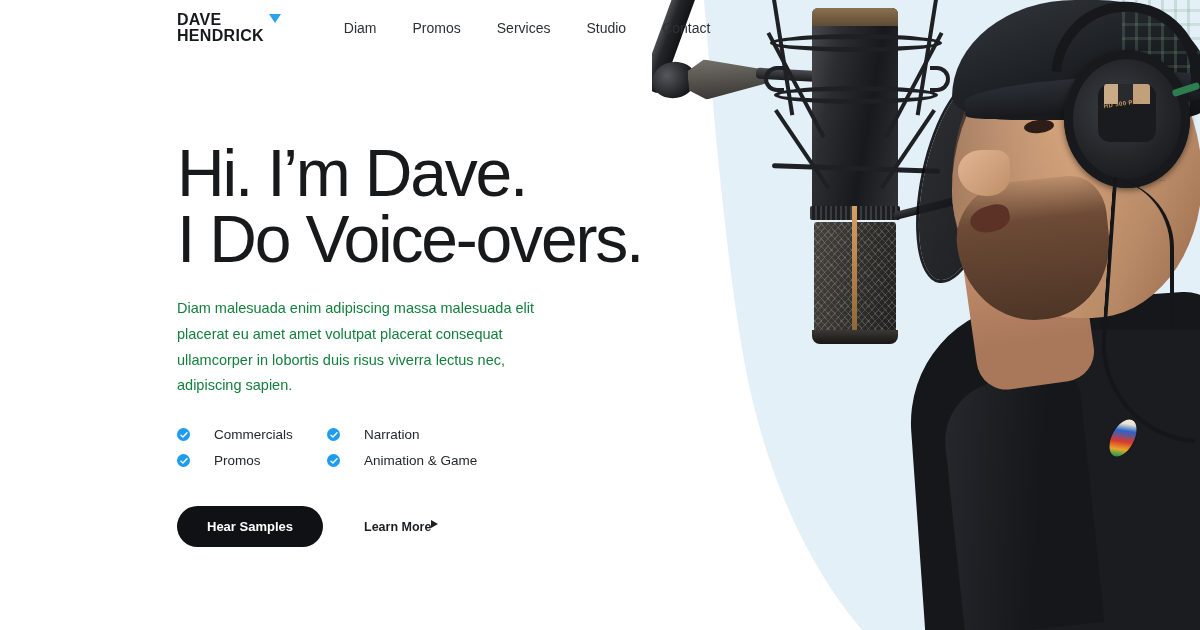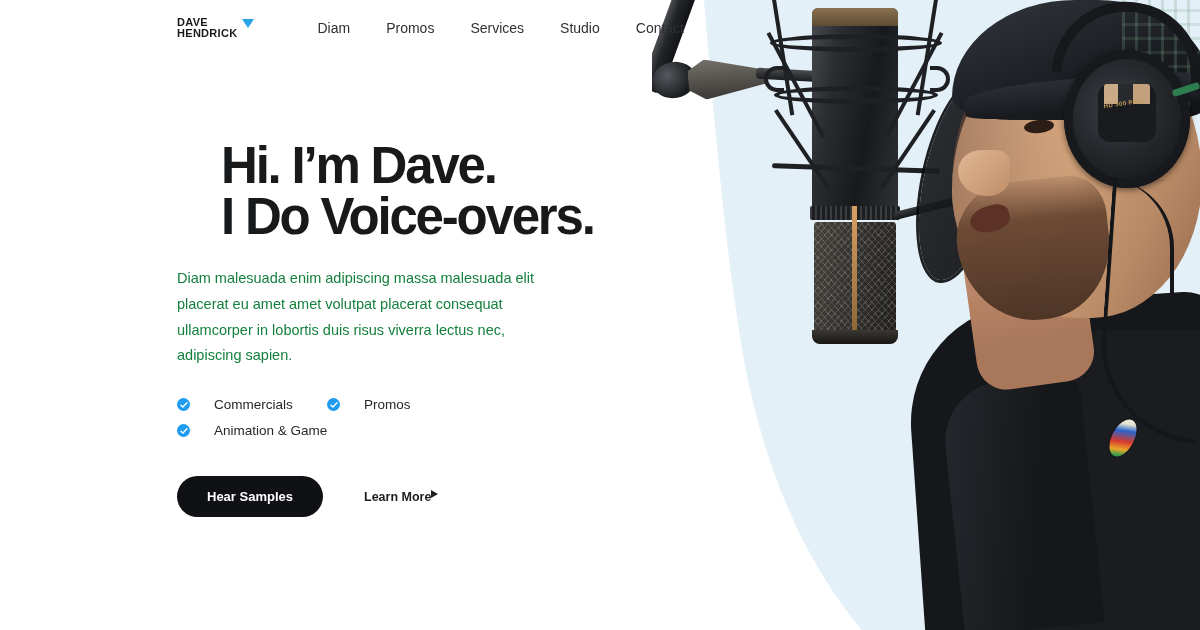--- a/index.html
+++ b/index.html
@@ -349,21 +349,21 @@
   
   .header {
     position:absolute; top:0; left:0; width:100%;
     height:56px;
     display:flex; align-items:center;
     padding-left:177px;
     z-index:20;
   }
   .logo { display:flex; align-items:flex-start; line-height:1.02; margin-right:63px; }
   .logo-text {
-    font-size:11px; font-weight:bold; color:#17191c;
+    font-size:16px; font-weight:bold; color:#17191c;
     letter-spacing:.3px; white-space:pre-line; text-transform:uppercase;
   }
   .logo-tri {
     width:0; height:0;
     border-left:6px solid transparent;
     border-right:6px solid transparent;
     border-top:9px solid #2aa3e8;
     margin-left:5px; margin-top:2px;
   }
   .nav { display:flex; align-items:center; gap:36px; }
@@ -371,27 +371,26 @@
     font-size:14px; color:#2e3134; cursor:pointer;
     white-space:nowrap;
   }
 
   
   .content {
     position:absolute; left:177px; top:140px; z-index:15;
     width:540px;
   }
   .headline {
-    font-size:51px;
-    font-weight:bold;
+    font-size:66px;
+    font-weight:normal;
     color:#18191b;
     line-height:1.0;
     letter-spacing:-2.2px;
     white-space:pre-line;
-    margin-left:44px;
   }
   .lead {
     margin-top:24px;
     font-size:14.5px;
     line-height:1.78;
     color:#15803d;
     max-width:370px;
   }
   .features {
     margin-top:28px;
@@ -522,20 +521,28 @@
     <p class="lead">Diam malesuada enim adipiscing massa malesuada elit placerat eu amet amet volutpat placerat consequat ullamcorper in lobortis duis risus viverra lectus nec, adipiscing sapien.</p>
 
     <div class="features">
       <div class="feature">
         <span class="check">
           <svg viewBox="0 0 12 12">
               <path d="M1.5 6.2 L4.4 9 L10.5 2.6" fill="none" stroke="#fff" stroke-width="2.1" stroke-linecap="round" stroke-linejoin="round"></path>
             </svg>
         </span>
         <span class="feature-label">Commercials</span>
+      </div>
+      <div class="feature">
+        <span class="check">
+          <svg viewBox="0 0 12 12">
+              <path d="M1.5 6.2 L4.4 9 L10.5 2.6" fill="none" stroke="#fff" stroke-width="2.1" stroke-linecap="round" stroke-linejoin="round"></path>
+            </svg>
+        </span>
+        <span class="feature-label">Narration</span>
       </div>
       <div class="feature">
         <span class="check">
           <svg viewBox="0 0 12 12">
               <path d="M1.5 6.2 L4.4 9 L10.5 2.6" fill="none" stroke="#fff" stroke-width="2.1" stroke-linecap="round" stroke-linejoin="round"></path>
             </svg>
         </span>
         <span class="feature-label">Promos</span>
       </div>
       <div class="feature">

